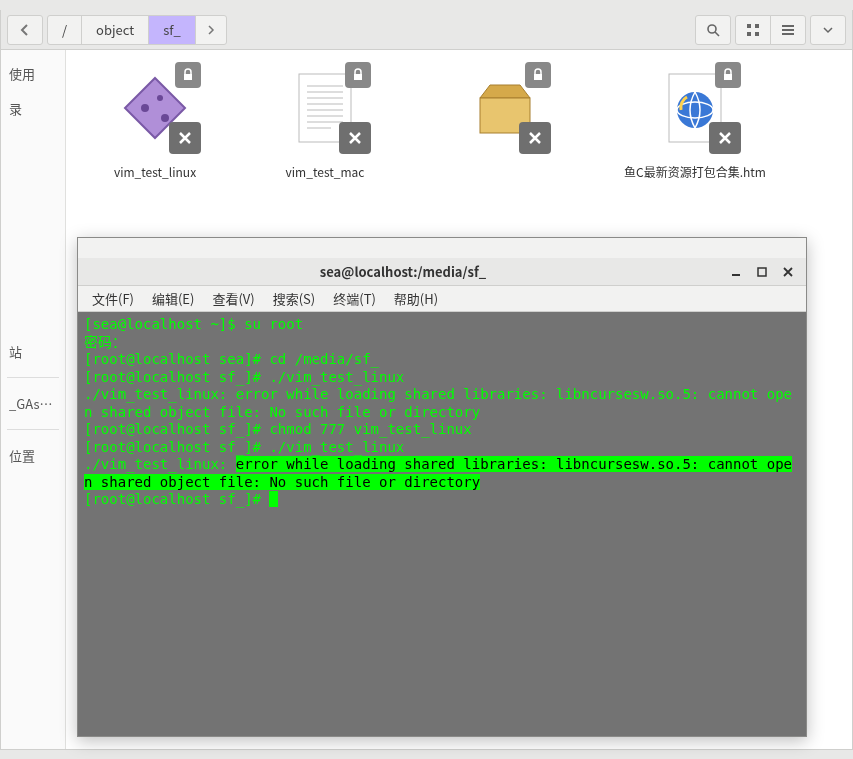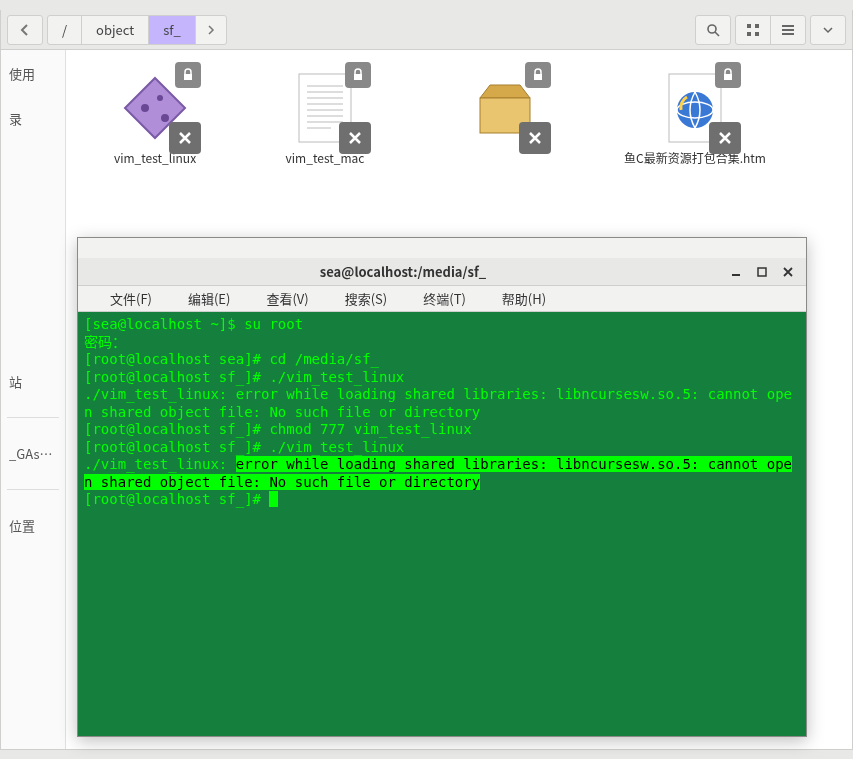--- a/index.html
+++ b/index.html
@@ -65,21 +65,21 @@
   .bc-item:last-child  { border-radius: 0 3px 3px 0; }
   .bc-item.active { background: #c4b5fd; }
   .tb-spacer { flex: 1; }
 
   .fm-body { display: flex; height: calc(100% - 40px); }
   .fm-sidebar {
     width: 65px;
     border-right: 1px solid #e0e0de;
     background: #fafafa;
     padding: 10px 6px;
-    display: flex; flex-direction: column; gap: 18px;
+    display: flex; flex-direction: column; gap: 8px;
     color: #555;
   }
   .sb-item {
     font-size: 13px;
     white-space: nowrap;
     overflow: hidden;
     text-overflow: ellipsis;
     padding: 4px 2px;
     cursor: pointer;
   }
@@ -89,21 +89,21 @@
     flex: 1;
     padding: 18px 24px;
     display: flex;
     align-items: flex-start;
     gap: 40px;
     flex-wrap: wrap;
   }
   .file-item {
     width: 130px;
     display: flex; flex-direction: column; align-items: center;
-    gap: 2px;
+    gap: 16px;
     color: #333;
     font-size: 12px;
     line-height: 1.3;
     cursor: pointer;
   }
   .file-icon-wrap {
     width: 80px; height: 80px;
     position: relative;
     display: flex; align-items: center; justify-content: center;
   }
@@ -168,25 +168,24 @@
     border-bottom: 1px solid #cfcfcd;
     display: flex; align-items: center;
     padding: 0 6px;
     gap: 2px;
     color: #333;
     font-size: 13px;
   }
   .menu-item {
     padding: 3px 8px;
     cursor: pointer;
-    margin-left: 18px;
   }
   .term-body {
     flex: 1;
-    background: #15803d;
+    background: #737373;
     color: #00ff00;
     font-family: "DejaVu Sans Mono", "Noto Sans Mono CJK SC", monospace;
     font-size: 14px;
     line-height: 1.25;
     padding: 4px 6px;
     overflow: hidden;
     white-space: pre-wrap;
     word-break: break-all;
   }
   .hl {

